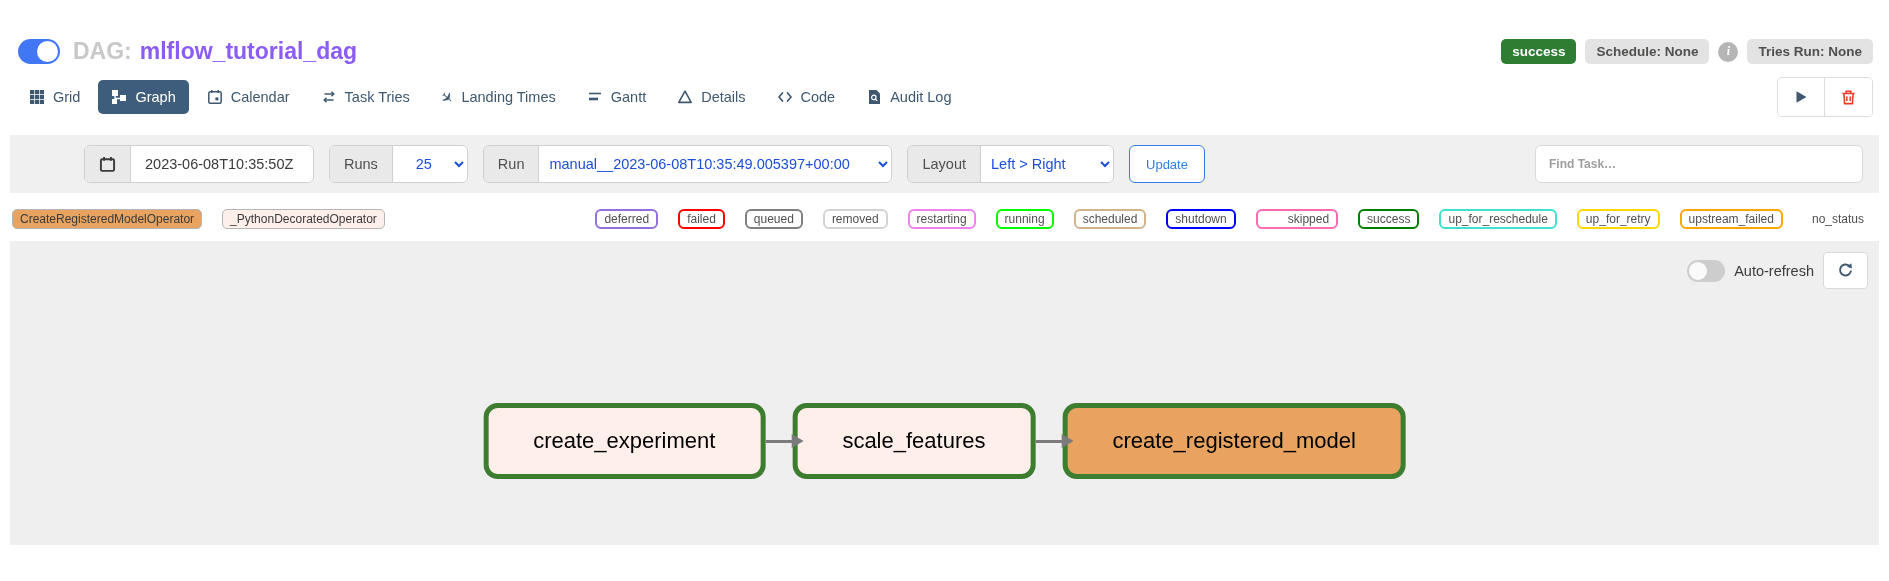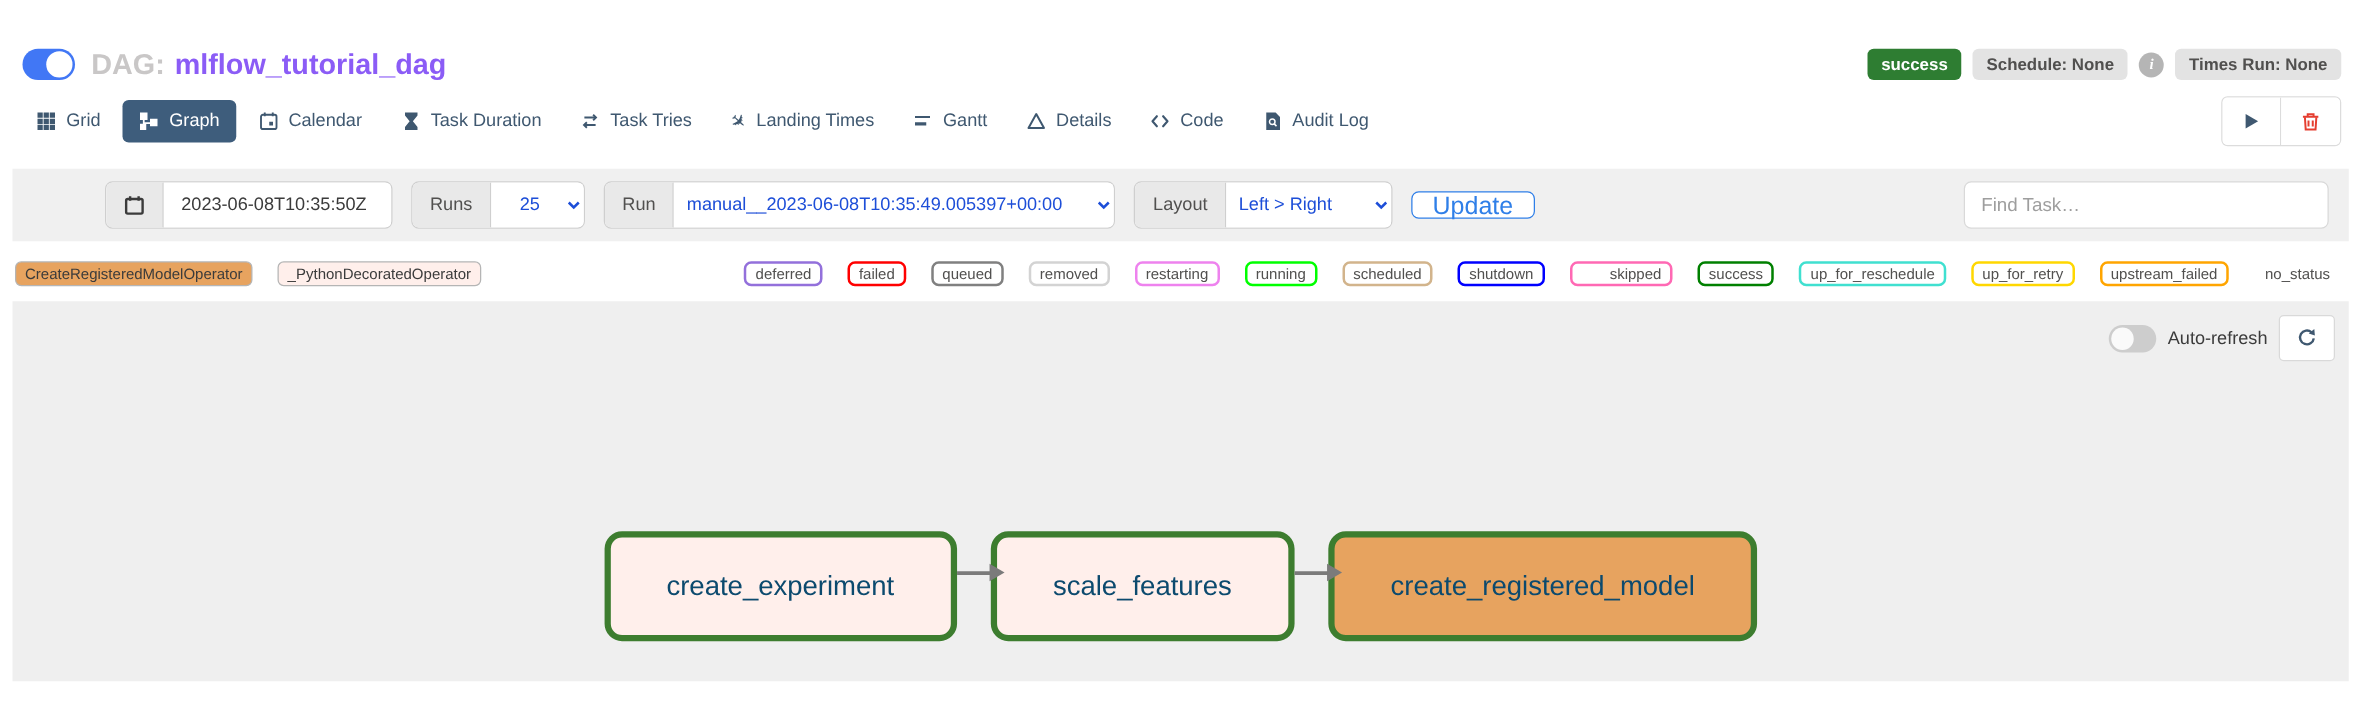--- a/index.html
+++ b/index.html
@@ -45,24 +45,24 @@
   .ig-label { background:#e9e9e9; display:flex; align-items:center; padding:0 14px;
     font-size:14.5px; color:#51504f; border-right:1px solid #cfcfcf; white-space:nowrap; }
   .ig-iconbtn { background:#e9e9e9; border:none; border-right:1px solid #cfcfcf; width:46px;
     display:flex; align-items:center; justify-content:center; cursor:pointer; }
   .input-group input { border:none; outline:none; padding:0 14px; font-size:14.5px; color:#3b3b3b; background:#fff; }
   .input-group select { border:none; outline:none; padding:0 6px; font-size:14.5px; color:#1d4ed8; background:#fff; cursor:pointer; }
   .w-date { width:182px; }
   .w-runs { width:74px; text-align:center; }
   .w-run  { width:352px; }
   .w-layout { width:132px; }
-  .update-btn { height:22px; padding:0 16px; background:#fff; border:1px solid #2f7fe8; color:#2f7fe8;
-    border-radius:6px; font-size:20px; cursor:pointer; font-family:inherit; }
-  .find-input { margin-left:auto; width:292px; height:38px; border:1px solid #d9d9d9; border-radius:6px;
-    padding:0 13px; font-size:15px; color:#3b3b3b; outline:none; }
+  .update-btn { height:38px; padding:0 16px; background:#fff; border:1px solid #2f7fe8; color:#2f7fe8;
+    border-radius:6px; font-size:13px; cursor:pointer; font-family:inherit; }
+  .find-input { margin-left:auto; width:328px; height:38px; border:1px solid #d9d9d9; border-radius:6px;
+    padding:0 13px; font-size:12px; color:#3b3b3b; outline:none;font-weight:bold; }
   .find-input::placeholder { color:#9e9e9e; }
 
   
   .legend-row { display:flex; align-items:center; justify-content:space-between; padding:16px 16px 10px 12px; }
   .op-badges, .state-badges { display:flex; align-items:center; gap:20px; flex-wrap:nowrap; }
   .op-badge { font-size:12px; color:#3b3b3b; border:1px solid #b5b5b5; border-radius:5px;
     padding:2px 7px; white-space:nowrap; }
   .state-badge { font-size:12px; color:#51504f; border:2px solid #999; border-radius:6px;
     padding:1px 7px; background:#fff; white-space:nowrap; cursor:pointer; }
 
@@ -70,41 +70,41 @@
   .graph-panel { margin:2px 10px 0 10px; background:#efefef; height:304px; position:relative; }
   .refresh-controls { position:absolute; top:11px; right:11px; display:flex; align-items:center; gap:9px; }
   .toggle-off { width:38px; height:22px; border-radius:11px; background:#cdcdcd; position:relative; cursor:pointer; }
   .toggle-off .knob { position:absolute; top:2px; left:2px; width:18px; height:18px; border-radius:50%; background:#fafafa; }
   .auto-refresh-label { font-size:14.5px; color:#3b3b3b; }
   .refresh-btn { width:45px; height:37px; background:#fff; border:1px solid #d9d9d9; border-radius:4px;
     display:flex; align-items:center; justify-content:center; cursor:pointer; }
 
   .nodes-row { position:absolute; top:162px; left:50%; transform:translateX(-50%);
     display:flex; align-items:center; }
-  .task-node { height:88px; display:flex; align-items:center; justify-content:center;
-    padding:0 45px; border:5px solid #3d7d2f; border-radius:14px; font-size:22px; color:#0c4a6e;
-    white-space:nowrap; cursor:pointer;margin-top:22px; }
+  .task-node { height:76px; display:flex; align-items:center; justify-content:center;
+    padding:0 45px; border:5px solid #3d7d2f; border-radius:14px; font-size:22px; color:#000000;
+    white-space:nowrap; cursor:pointer; }
   .edge { width:27px; height:3px; background:#7b7b7b; position:relative; }
   .edge::after { content:""; position:absolute; right:-11px; top:-5.5px; width:0; height:0;
     border-left:12px solid #7b7b7b; border-top:7px solid transparent; border-bottom:7px solid transparent; }
 </style>
 </head>
 <body>
 
 <header class="dag-header">
   <div class="toggle-on">
       <div class="knob"></div>
     </div>
   <span class="dag-label">DAG:</span>
   <span class="dag-title">mlflow_tutorial_dag</span>
   <div class="header-right">
     <span class="pill pill-success">success</span>
     <span class="pill pill-meta">Schedule: None</span>
     <span class="info-circle">i</span>
-    <span class="pill pill-meta">Times Run: None</span>
+    <span class="pill pill-meta">Tries Run: None</span>
   </div>
 </header>
 
 <nav class="tabs">
   <div class="tab">
     <span class="ic">
       <svg viewBox="0 0 16 16" fill="currentColor">
           <path d="M1 1h4.2v4.2H1zM5.9 1h4.2v4.2H5.9zM10.8 1h4.2v4.2h-4.2zM1 5.9h4.2v4.2H1zM5.9 5.9h4.2v4.2H5.9zM10.8 5.9h4.2v4.2h-4.2zM1 10.8h4.2v4.2H1zM5.9 10.8h4.2v4.2H5.9zM10.8 10.8h4.2v4.2h-4.2z"></path>
         </svg>
     </span>
@@ -123,28 +123,20 @@
   </div>
   <div class="tab">
     <span class="ic">
       <svg viewBox="0 0 16 16" fill="none" stroke="currentColor" stroke-width="1.5">
           <rect x="1.8" y="2.8" width="12.4" height="11.4" rx="1.5"></rect>
           <path d="M4.8 1v3M11.2 1v3"></path>
           <rect x="8.4" y="8.4" width="3" height="3" fill="currentColor" stroke="none"></rect>
         </svg>
     </span>
       <span>Calendar</span>
-  </div>
-  <div class="tab">
-    <span class="ic">
-      <svg viewBox="0 0 16 16" fill="currentColor">
-          <path d="M3 1h10v2.4L9.3 8 13 12.6V15H3v-2.4L6.7 8 3 3.4z"></path>
-        </svg>
-    </span>
-      <span>Task Duration</span>
   </div>
   <div class="tab">
     <span class="ic">
       <svg viewBox="0 0 16 16" fill="none" stroke="currentColor" stroke-width="1.5">
           <path d="M3.5 5h9"></path>
           <path d="M10.5 2.8 12.8 5l-2.3 2.2"></path>
           <path d="M12.5 11H3.5"></path>
           <path d="M5.5 8.8 3.2 11l2.3 2.2"></path>
         </svg>
     </span>

